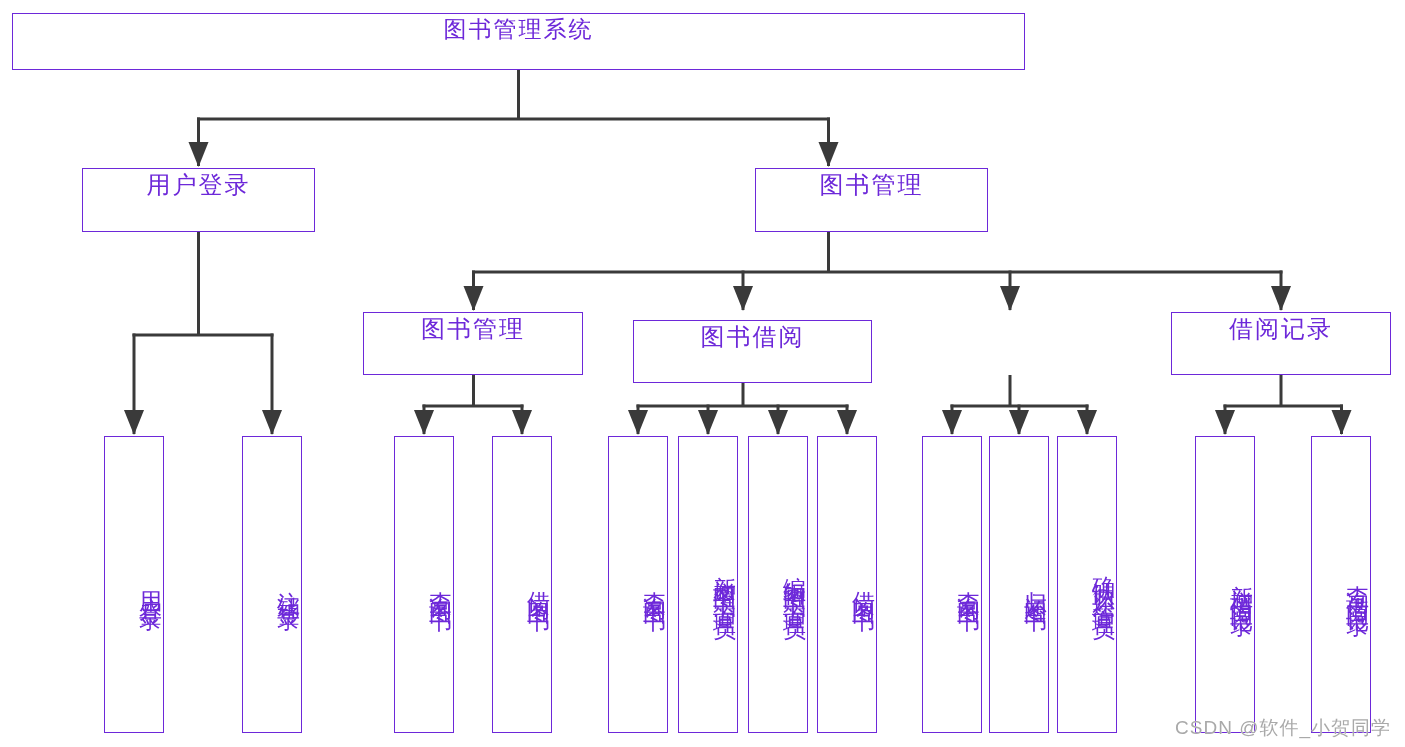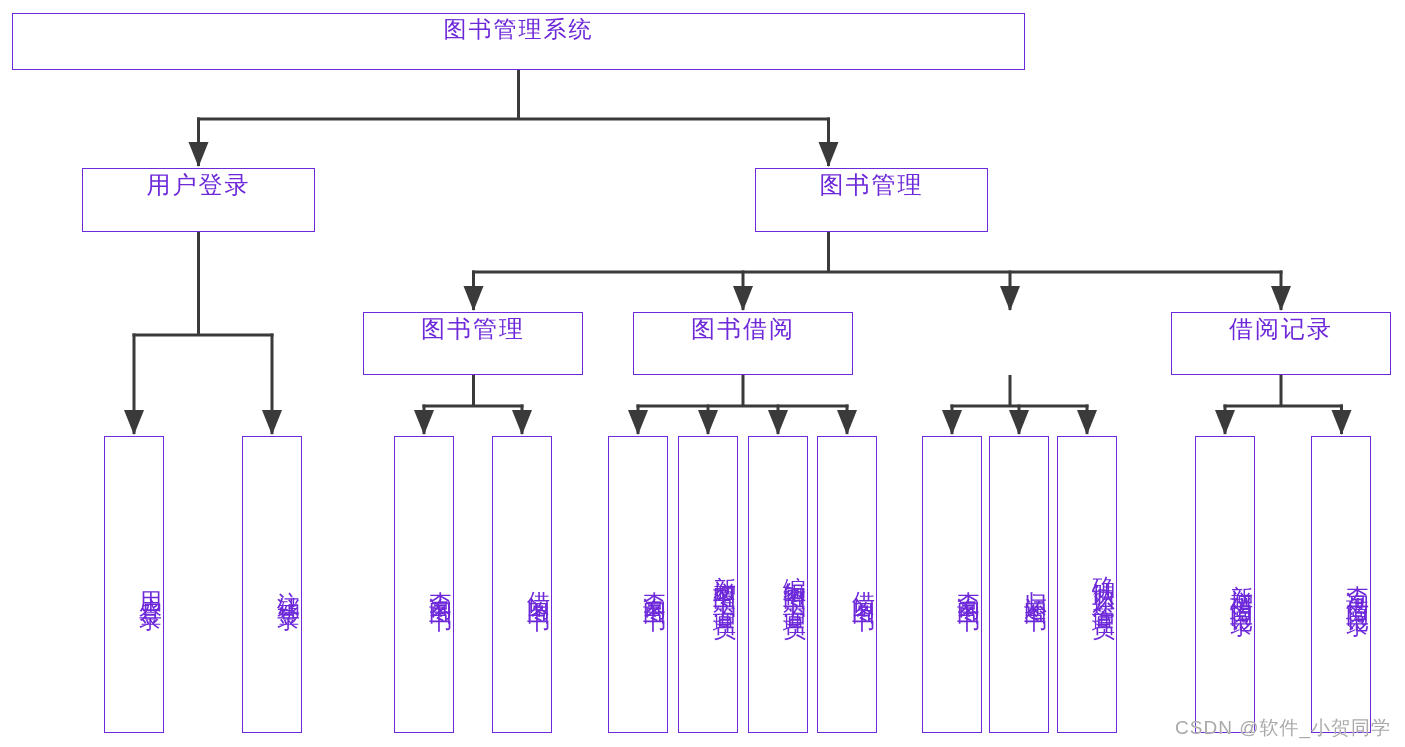--- a/index.html
+++ b/index.html
@@ -34,21 +34,21 @@
     text-orientation: mixed;
     font-size: 23px;
     letter-spacing: 6px;
     line-height: 1.1;
   }
   
   #node-root      { left: 12px;   top: 13px;  width: 1013px; height: 57px; }
   #node-login     { left: 82px;   top: 168px; width: 233px;  height: 64px; }
   #node-mgmt      { left: 712px;  top: 168px; width: 233px;  height: 64px; margin-left: 43px; }
   #node-recommend { left: 363px;  top: 312px; width: 220px;  height: 63px; }
-  #node-borrow    { left: 633px;  top: 312px; width: 220px;  height: 63px; }
+  #node-borrow    { left: 633px;  top: 320px; width: 239px;  height: 63px; }
   #node-current   { left: 903px;  top: 312px; width: 214px;  height: 63px; }
   #node-records   { left: 1171px; top: 312px; width: 220px;  height: 63px; }
   .leaf { top: 436px; width: 60px; height: 297px; }
   #leaf-a1 { left: 104px;  }
   #leaf-a2 { left: 242px;  }
   #leaf-b1 { left: 394px;  }
   #leaf-b2 { left: 492px;  }
   #leaf-c1 { left: 608px;  }
   #leaf-c2 { left: 678px;  }
   #leaf-c3 { left: 748px;  }

